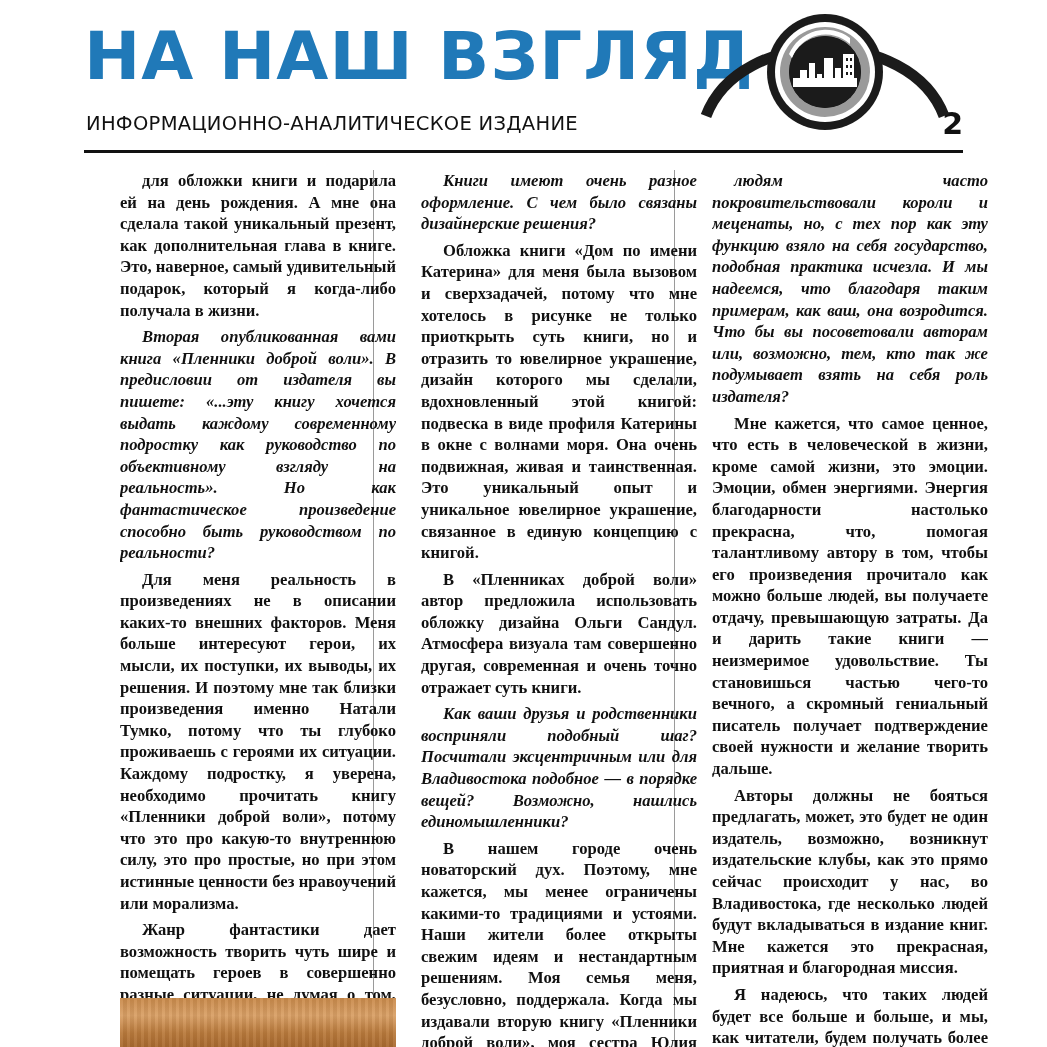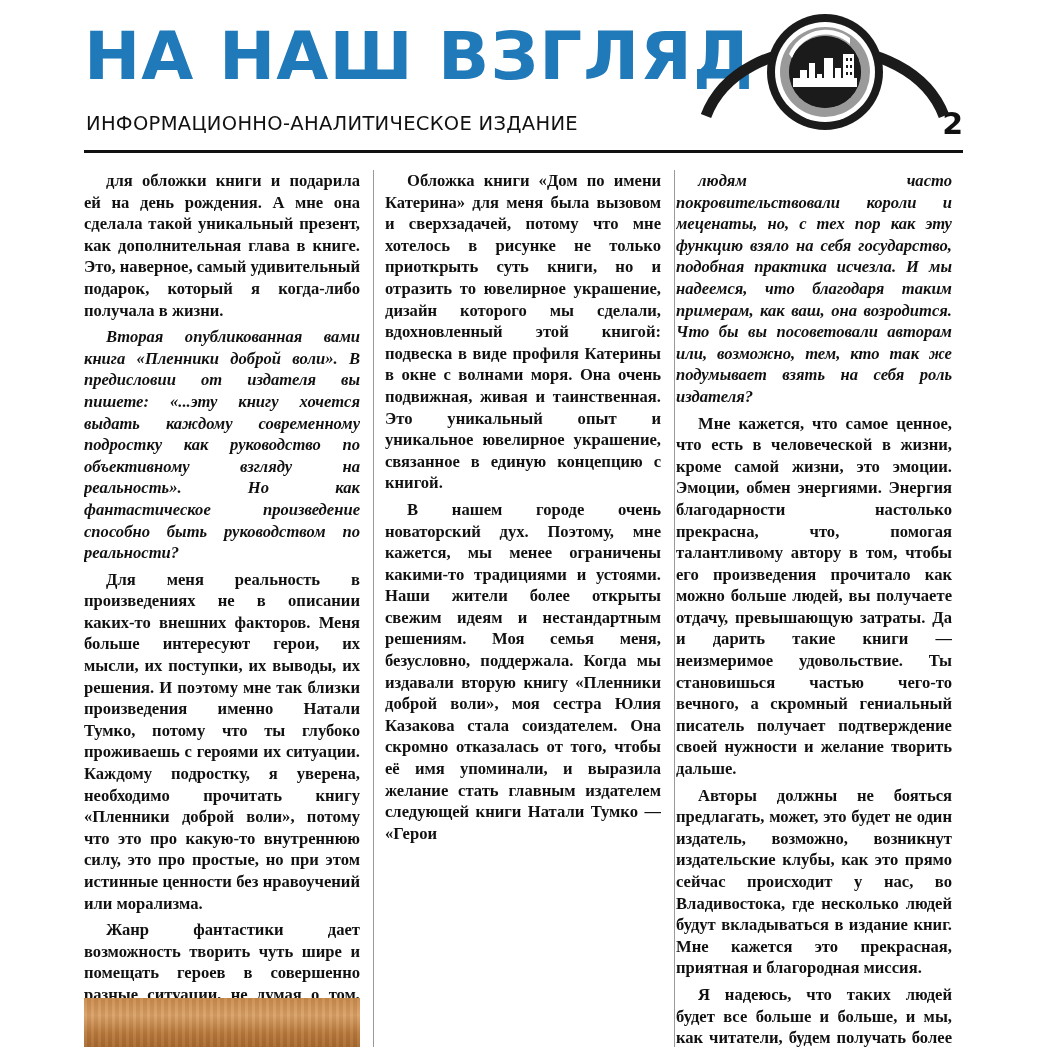--- a/index.html
+++ b/index.html
@@ -86,20 +86,21 @@
     top: 170px;
     width: 879px;
     height: 878px;
   }
   .col {
     position: absolute;
     top: 0;
     width: 276px;
     height: 878px;
     overflow: hidden;
+    margin-left: 36px;
   }
   .col-1 { left: 0px; }
   .col-2 { left: 301px; }
   .col-3 { left: 592px; }
 
   .col-sep {
     position: absolute;
     top: 0;
     width: 1px;
     height: 878px;
@@ -199,21 +200,24 @@
       <p>для обложки книги и подарила ей на день рождения. А мне она сделала такой уникальный презент, как дополнительная глава в книге. Это, наверное, самый удивительный подарок, который я когда-либо получала в жизни.</p>
       <p class="q">Вторая опубликованная вами книга «Пленники доброй воли». В предисловии от издателя вы пишете: «...эту книгу хочется выдать каждому современному подростку как руководство по объективному взгляду на реальность». Но как фантастическое произведение способно быть руководством по реальности?</p>
       <p>Для меня реальность в произведениях не в описании каких-то внешних факторов. Меня больше интересуют герои, их мысли, их поступки, их выводы, их решения. И поэтому мне так близки произведения именно Натали Тумко, потому что ты глубоко проживаешь с героями их ситуации. Каждому подростку, я уверена, необходимо прочитать книгу «Пленники доброй воли», потому что это про какую-то внутреннюю силу, это про простые, но при этом истинные ценности без нравоучений или морализма.</p>
       <p>Жанр фантастики дает возможность творить чуть шире и помещать героев в совершенно разные ситуации, не думая о том, насколько это возможно или невозможно. Но при этом нет ощущения неправды или надуманности — веришь каждому слову. Мне хотелось, чтобы мой сын прочитал этот роман. Возможно, в некоторой степени, я издавала книгу именно для него.</p>
       <div class="photo">
         <div class="photo-inner"></div>
       </div>
     </div>
 
     <div class="col col-2">
+      <p class="q">Книги имеют очень разное оформление. С чем было связаны дизайнерские решения?</p>
       <p>Обложка книги «Дом по имени Катерина» для меня была вызовом и сверхзадачей, потому что мне хотелось в рисунке не только приоткрыть суть книги, но и отразить то ювелирное украшение, дизайн которого мы сделали, вдохновленный этой книгой: подвеска в виде профиля Катерины в окне с волнами моря. Она очень подвижная, живая и таинственная. Это уникальный опыт и уникальное ювелирное украшение, связанное в единую концепцию с книгой.</p>
+      <p>В «Пленниках доброй воли» автор предложила использовать обложку дизайна Ольги Сандул. Атмосфера визуала там совершенно другая, современная и очень точно отражает суть книги.</p>
+      <p class="q">Как ваши друзья и родственники восприняли подобный шаг? Посчитали эксцентричным или для Владивостока подобное — в порядке вещей? Возможно, нашлись единомышленники?</p>
       <p>В нашем городе очень новаторский дух. Поэтому, мне кажется, мы менее ограничены какими-то традициями и устоями. Наши жители более открыты свежим идеям и нестандартным решениям. Моя семья меня, безусловно, поддержала. Когда мы издавали вторую книгу «Пленники доброй воли», моя сестра Юлия Казакова стала соиздателем. Она скромно отказалась от того, чтобы её имя упоминали, и выразила желание стать главным издателем следующей книги Натали Тумко — «Герои</p>
     </div>
 
     <div class="col col-3">
       <p class="q">людям часто покровительствовали короли и меценаты, но, с тех пор как эту функцию взяло на себя государство, подобная практика исчезла. И мы надеемся, что благодаря таким примерам, как ваш, она возродится. Что бы вы посоветовали авторам или, возможно, тем, кто так же подумывает взять на себя роль издателя?</p>
       <p>Мне кажется, что самое ценное, что есть в человеческой в жизни, кроме самой жизни, это эмоции. Эмоции, обмен энергиями. Энергия благодарности настолько прекрасна, что, помогая талантливому автору в том, чтобы его произведения прочитало как можно больше людей, вы получаете отдачу, превышающую затраты. Да и дарить такие книги — неизмеримое удовольствие. Ты становишься частью чего-то вечного, а скромный гениальный писатель получает подтверждение своей нужности и желание творить дальше.</p>
       <p>Авторы должны не бояться предлагать, может, это будет не один издатель, возможно, возникнут издательские клубы, как это прямо сейчас происходит у нас, во Владивостока, где несколько людей будут вкладываться в издание книг. Мне кажется это прекрасная, приятная и благородная миссия.</p>
       <p>Я надеюсь, что таких людей будет все больше и больше, и мы, как читатели, будем получать более широкий спектр интересных, необычных и уникальных произведений.</p>
 
     </div>

